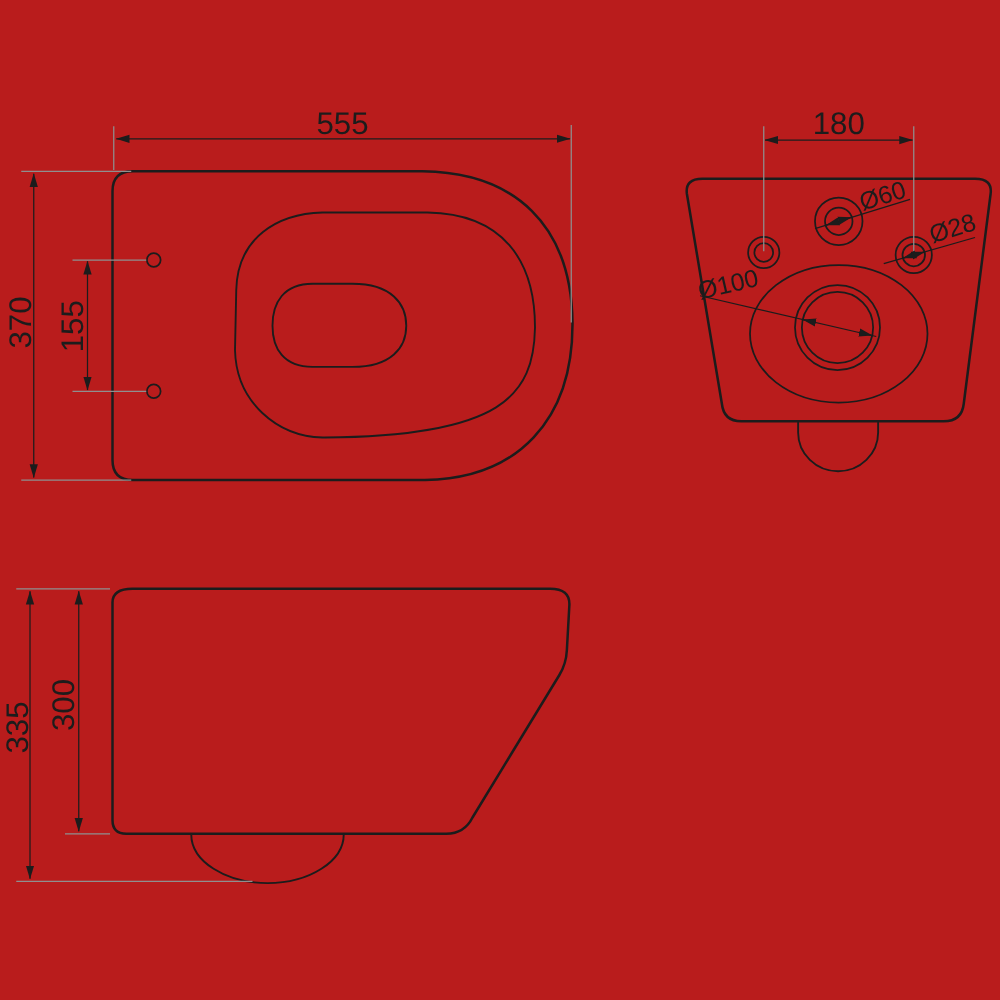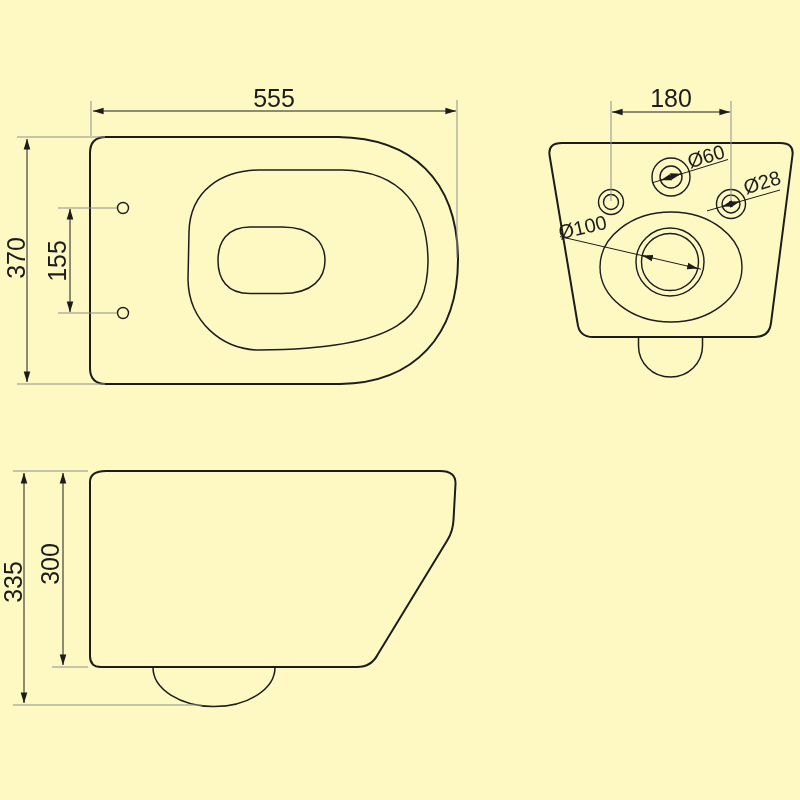--- a/index.html
+++ b/index.html
@@ -1,16 +1,16 @@
 <!DOCTYPE html>
 <html><head>
 <meta charset="utf-8">
 <style>
   html,body{margin:0;padding:0;background:#ffffff;}
-  .stage{position:relative;width:800px;height:800px;background:#fef9c3;overflow:hidden;}
+  .stage{position:relative;width:800px;height:800px;background:#b91c1c;overflow:hidden;}
   svg{display:block;}
   .ol   {fill:none;stroke:#1c1c1c;stroke-width:2;stroke-linejoin:round;stroke-linecap:round;}
   .ol2  {fill:none;stroke:#1c1c1c;stroke-width:1.5;stroke-linejoin:round;stroke-linecap:round;}
   .thin {fill:none;stroke:#1c1c1c;stroke-width:1.4;}
   .dim  {fill:none;stroke:#1c1c1c;stroke-width:1;}
   .ext  {fill:none;stroke:#8f8f8f;stroke-width:1;}
   text{font-family:"Liberation Sans", sans-serif;fill:#1c1c1c;}
   .num{font-size:25px;}
   .dia{font-size:20px;}
 </style>

